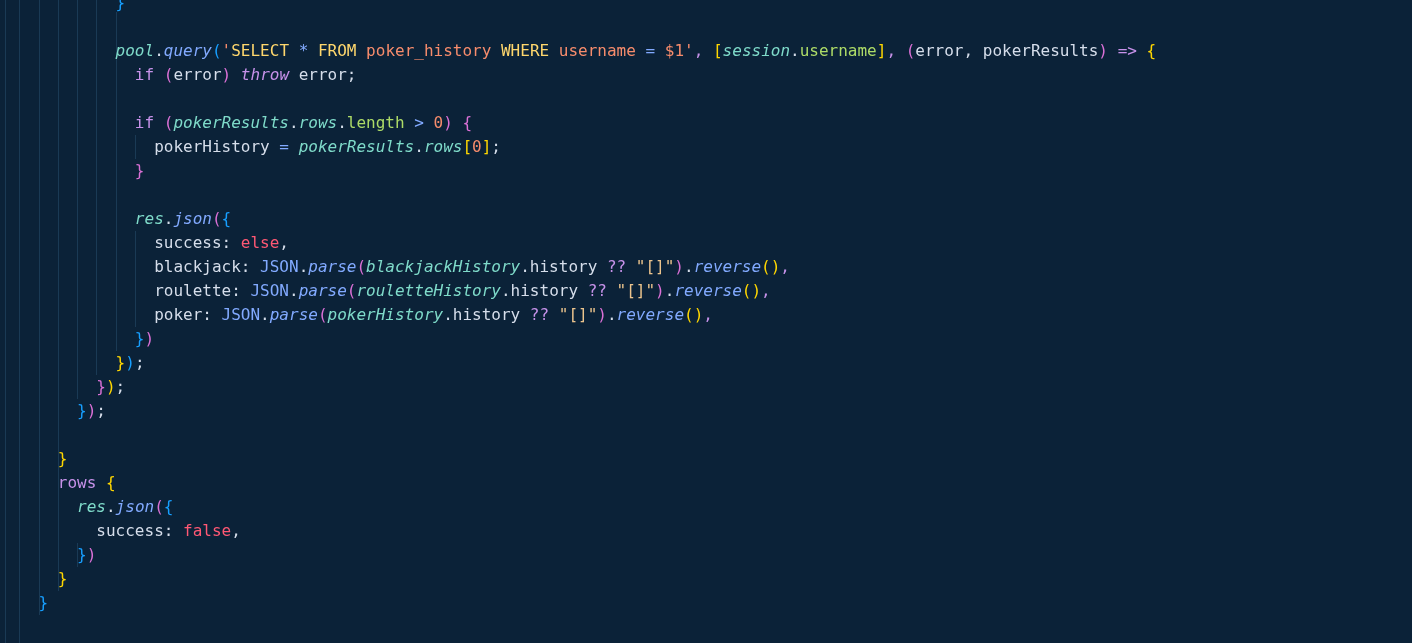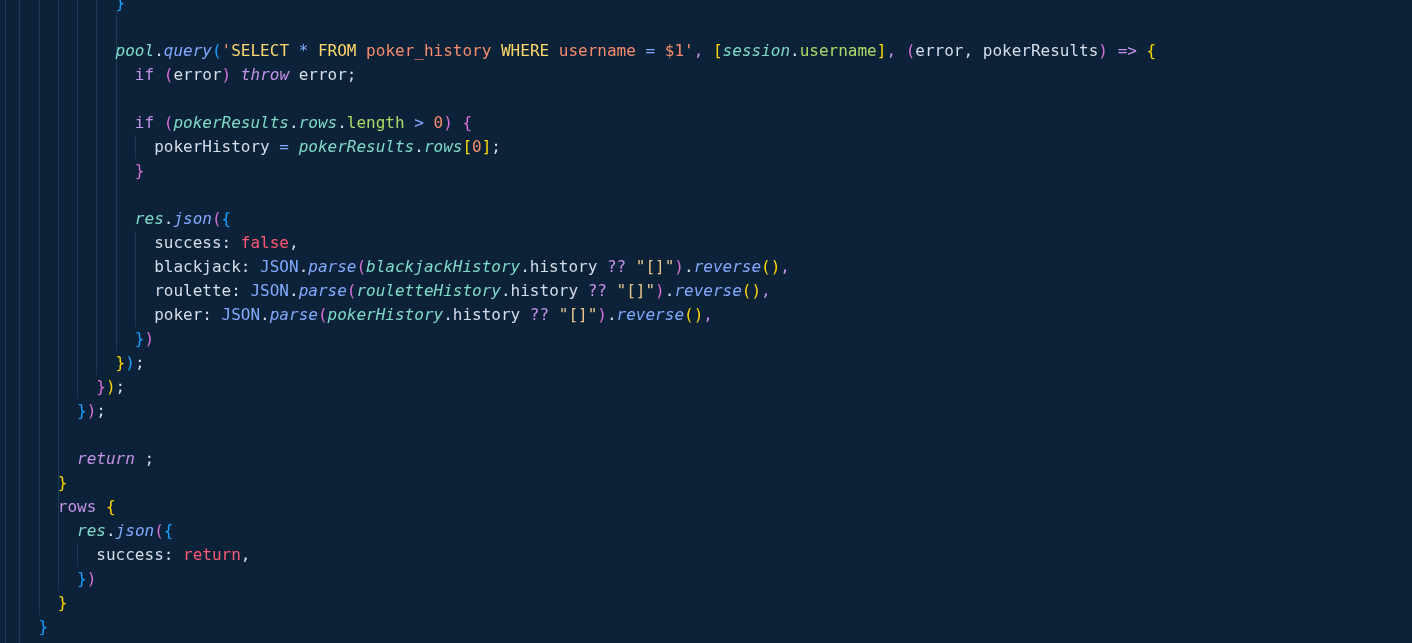--- a/index.html
+++ b/index.html
@@ -24,34 +24,33 @@
       <div class="line">            <span style="color: rgb(23, 159, 255);">}</span></div>
       <div class="line"></div>
       <div class="line">            <span style="color: rgb(127, 219, 202); font-style: italic;">pool</span><span style="color: rgb(214, 222, 235);">.</span><span style="color: rgb(130, 170, 255); font-style: italic;">query</span><span style="color: rgb(23, 159, 255);">(</span><span style="color: rgb(247, 140, 108);">'</span><span style="color: rgb(255, 215, 109);">SELECT</span><span style="color: rgb(214, 222, 235);"> </span><span style="color: rgb(130, 170, 255);">*</span><span style="color: rgb(214, 222, 235);"> </span><span style="color: rgb(255, 215, 109);">FROM</span><span style="color: rgb(214, 222, 235);"> </span><span style="color: rgb(247, 140, 108);">poker_history</span><span style="color: rgb(214, 222, 235);"> </span><span style="color: rgb(255, 215, 109);">WHERE</span><span style="color: rgb(214, 222, 235);"> </span><span style="color: rgb(247, 140, 108);">username</span><span style="color: rgb(214, 222, 235);"> </span><span style="color: rgb(130, 170, 255);">=</span><span style="color: rgb(214, 222, 235);"> </span><span style="color: rgb(247, 140, 108);">$1'</span><span style="color: rgb(199, 146, 234);">,</span><span style="color: rgb(214, 222, 235);"> </span><span style="color: rgb(255, 215, 0);">[</span><span style="color: rgb(127, 219, 202); font-style: italic;">session</span><span style="color: rgb(214, 222, 235);">.</span><span style="color: rgb(173, 219, 103);">username</span><span style="color: rgb(255, 215, 0);">]</span><span style="color: rgb(199, 146, 234);">,</span><span style="color: rgb(214, 222, 235);"> </span><span style="color: rgb(218, 112, 214);">(</span><span style="color: rgb(214, 222, 235);">error, pokerResults</span><span style="color: rgb(218, 112, 214);">)</span><span style="color: rgb(214, 222, 235);"> </span><span style="color: rgb(199, 146, 234); font-style: italic;">=&gt;</span><span style="color: rgb(214, 222, 235);"> </span><span style="color: rgb(255, 215, 0);">{</span></div>
       <div class="line">              <span style="color: rgb(199, 146, 234);">if</span><span style="color: rgb(214, 222, 235);"> </span><span style="color: rgb(218, 112, 214);">(</span><span style="color: rgb(214, 222, 235);">error</span><span style="color: rgb(218, 112, 214);">)</span><span style="color: rgb(214, 222, 235);"> </span><span style="color: rgb(199, 146, 234); font-style: italic;">throw</span><span style="color: rgb(214, 222, 235);"> error;</span></div>
       <div class="line"></div>
       <div class="line">              <span style="color: rgb(199, 146, 234);">if</span><span style="color: rgb(214, 222, 235);"> </span><span style="color: rgb(218, 112, 214);">(</span><span style="color: rgb(127, 219, 202); font-style: italic;">pokerResults</span><span style="color: rgb(214, 222, 235);">.</span><span style="color: rgb(127, 219, 202); font-style: italic;">rows</span><span style="color: rgb(214, 222, 235);">.</span><span style="color: rgb(173, 219, 103);">length</span><span style="color: rgb(214, 222, 235);"> </span><span style="color: rgb(130, 170, 255);">&gt;</span><span style="color: rgb(214, 222, 235);"> </span><span style="color: rgb(247, 140, 108);">0</span><span style="color: rgb(218, 112, 214);">)</span><span style="color: rgb(214, 222, 235);"> </span><span style="color: rgb(218, 112, 214);">{</span></div>
       <div class="line">                <span style="color: rgb(214, 222, 235);">pokerHistory</span><span style="color: rgb(214, 222, 235);"> </span><span style="color: rgb(130, 170, 255);">=</span><span style="color: rgb(214, 222, 235);"> </span><span style="color: rgb(127, 219, 202); font-style: italic;">pokerResults</span><span style="color: rgb(214, 222, 235);">.</span><span style="color: rgb(127, 219, 202); font-style: italic;">rows</span><span style="color: rgb(255, 215, 0);">[</span><span style="color: rgb(247, 140, 108);">0</span><span style="color: rgb(255, 215, 0);">]</span><span style="color: rgb(214, 222, 235);">;</span></div>
       <div class="line">              <span style="color: rgb(218, 112, 214);">}</span></div>
       <div class="line"></div>
       <div class="line">              <span style="color: rgb(127, 219, 202); font-style: italic;">res</span><span style="color: rgb(214, 222, 235);">.</span><span style="color: rgb(130, 170, 255); font-style: italic;">json</span><span style="color: rgb(218, 112, 214);">(</span><span style="color: rgb(23, 159, 255);">{</span></div>
-      <div class="line">                <span style="color: rgb(214, 222, 235);">success:</span><span style="color: rgb(214, 222, 235);"> </span><span style="color: rgb(255, 88, 116);">false</span><span style="color: rgb(214, 222, 235);">,</span></div>
+      <div class="line">                <span style="color: rgb(214, 222, 235);">success:</span><span style="color: rgb(214, 222, 235);"> </span><span style="color: rgb(255, 88, 116);">else</span><span style="color: rgb(214, 222, 235);">,</span></div>
       <div class="line">                <span style="color: rgb(214, 222, 235);">blackjack:</span><span style="color: rgb(214, 222, 235);"> </span><span style="color: rgb(130, 170, 255);">JSON</span><span style="color: rgb(214, 222, 235);">.</span><span style="color: rgb(130, 170, 255); font-style: italic;">parse</span><span style="color: rgb(218, 112, 214);">(</span><span style="color: rgb(127, 219, 202); font-style: italic;">blackjackHistory</span><span style="color: rgb(214, 222, 235);">.</span><span style="color: rgb(214, 222, 235);">history</span><span style="color: rgb(214, 222, 235);"> </span><span style="color: rgb(199, 146, 234);">??</span><span style="color: rgb(214, 222, 235);"> </span><span style="color: rgb(236, 196, 141);">"[]"</span><span style="color: rgb(218, 112, 214);">)</span><span style="color: rgb(214, 222, 235);">.</span><span style="color: rgb(130, 170, 255); font-style: italic;">reverse</span><span style="color: rgb(255, 215, 0);">(</span><span style="color: rgb(255, 215, 0);">)</span><span style="color: rgb(199, 146, 234);">,</span></div>
       <div class="line">                <span style="color: rgb(214, 222, 235);">roulette:</span><span style="color: rgb(214, 222, 235);"> </span><span style="color: rgb(130, 170, 255);">JSON</span><span style="color: rgb(214, 222, 235);">.</span><span style="color: rgb(130, 170, 255); font-style: italic;">parse</span><span style="color: rgb(218, 112, 214);">(</span><span style="color: rgb(127, 219, 202); font-style: italic;">rouletteHistory</span><span style="color: rgb(214, 222, 235);">.</span><span style="color: rgb(214, 222, 235);">history</span><span style="color: rgb(214, 222, 235);"> </span><span style="color: rgb(199, 146, 234);">??</span><span style="color: rgb(214, 222, 235);"> </span><span style="color: rgb(236, 196, 141);">"[]"</span><span style="color: rgb(218, 112, 214);">)</span><span style="color: rgb(214, 222, 235);">.</span><span style="color: rgb(130, 170, 255); font-style: italic;">reverse</span><span style="color: rgb(255, 215, 0);">(</span><span style="color: rgb(255, 215, 0);">)</span><span style="color: rgb(199, 146, 234);">,</span></div>
       <div class="line">                <span style="color: rgb(214, 222, 235);">poker:</span><span style="color: rgb(214, 222, 235);"> </span><span style="color: rgb(130, 170, 255);">JSON</span><span style="color: rgb(214, 222, 235);">.</span><span style="color: rgb(130, 170, 255); font-style: italic;">parse</span><span style="color: rgb(218, 112, 214);">(</span><span style="color: rgb(127, 219, 202); font-style: italic;">pokerHistory</span><span style="color: rgb(214, 222, 235);">.</span><span style="color: rgb(214, 222, 235);">history</span><span style="color: rgb(214, 222, 235);"> </span><span style="color: rgb(199, 146, 234);">??</span><span style="color: rgb(214, 222, 235);"> </span><span style="color: rgb(236, 196, 141);">"[]"</span><span style="color: rgb(218, 112, 214);">)</span><span style="color: rgb(214, 222, 235);">.</span><span style="color: rgb(130, 170, 255); font-style: italic;">reverse</span><span style="color: rgb(255, 215, 0);">(</span><span style="color: rgb(255, 215, 0);">)</span><span style="color: rgb(199, 146, 234);">,</span></div>
       <div class="line">              <span style="color: rgb(23, 159, 255);">}</span><span style="color: rgb(218, 112, 214);">)</span></div>
       <div class="line">            <span style="color: rgb(255, 215, 0);">}</span><span style="color: rgb(23, 159, 255);">)</span><span style="color: rgb(214, 222, 235);">;</span></div>
       <div class="line">          <span style="color: rgb(218, 112, 214);">}</span><span style="color: rgb(255, 215, 0);">)</span><span style="color: rgb(214, 222, 235);">;</span></div>
       <div class="line">        <span style="color: rgb(23, 159, 255);">}</span><span style="color: rgb(218, 112, 214);">)</span><span style="color: rgb(214, 222, 235);">;</span></div>
       <div class="line"></div>
-      <div class="line">        <span style="color: rgb(199, 146, 234); font-style: italic;">return</span><span style="color: rgb(214, 222, 235);"> ;</span></div>
       <div class="line">      <span style="color: rgb(255, 215, 0);">}</span></div>
       <div class="line">      <span style="color: rgb(199, 146, 234);">rows</span><span style="color: rgb(214, 222, 235);"> </span><span style="color: rgb(255, 215, 0);">{</span></div>
       <div class="line">        <span style="color: rgb(127, 219, 202); font-style: italic;">res</span><span style="color: rgb(214, 222, 235);">.</span><span style="color: rgb(130, 170, 255); font-style: italic;">json</span><span style="color: rgb(218, 112, 214);">(</span><span style="color: rgb(23, 159, 255);">{</span></div>
-      <div class="line">          <span style="color: rgb(214, 222, 235);">success:</span><span style="color: rgb(214, 222, 235);"> </span><span style="color: rgb(255, 88, 116);">return</span><span style="color: rgb(214, 222, 235);">,</span></div>
+      <div class="line">          <span style="color: rgb(214, 222, 235);">success:</span><span style="color: rgb(214, 222, 235);"> </span><span style="color: rgb(255, 88, 116);">false</span><span style="color: rgb(214, 222, 235);">,</span></div>
       <div class="line">        <span style="color: rgb(23, 159, 255);">}</span><span style="color: rgb(218, 112, 214);">)</span></div>
       <div class="line">      <span style="color: rgb(255, 215, 0);">}</span></div>
       <div class="line">    <span style="color: rgb(23, 159, 255);">}</span></div>
     </div>
 <div class="guide" style="left: 5px; top: 0px; height: 643px; background: rgb(26, 58, 85);"></div>
     <div class="guide" style="left: 19px; top: 0px; height: 643px; background: rgb(26, 58, 85);"></div>
     <div class="guide" style="left: 39px; top: 0px; height: 615px; background: rgb(26, 58, 85);"></div>
     <div class="guide" style="left: 58px; top: 0px; height: 591px; background: rgb(26, 58, 85);"></div>
     <div class="guide" style="left: 77px; top: 0px; height: 399px; background: rgb(26, 58, 85);"></div>
     <div class="guide" style="left: 77px; top: 543px; height: 24px; background: rgb(26, 58, 85);"></div>

